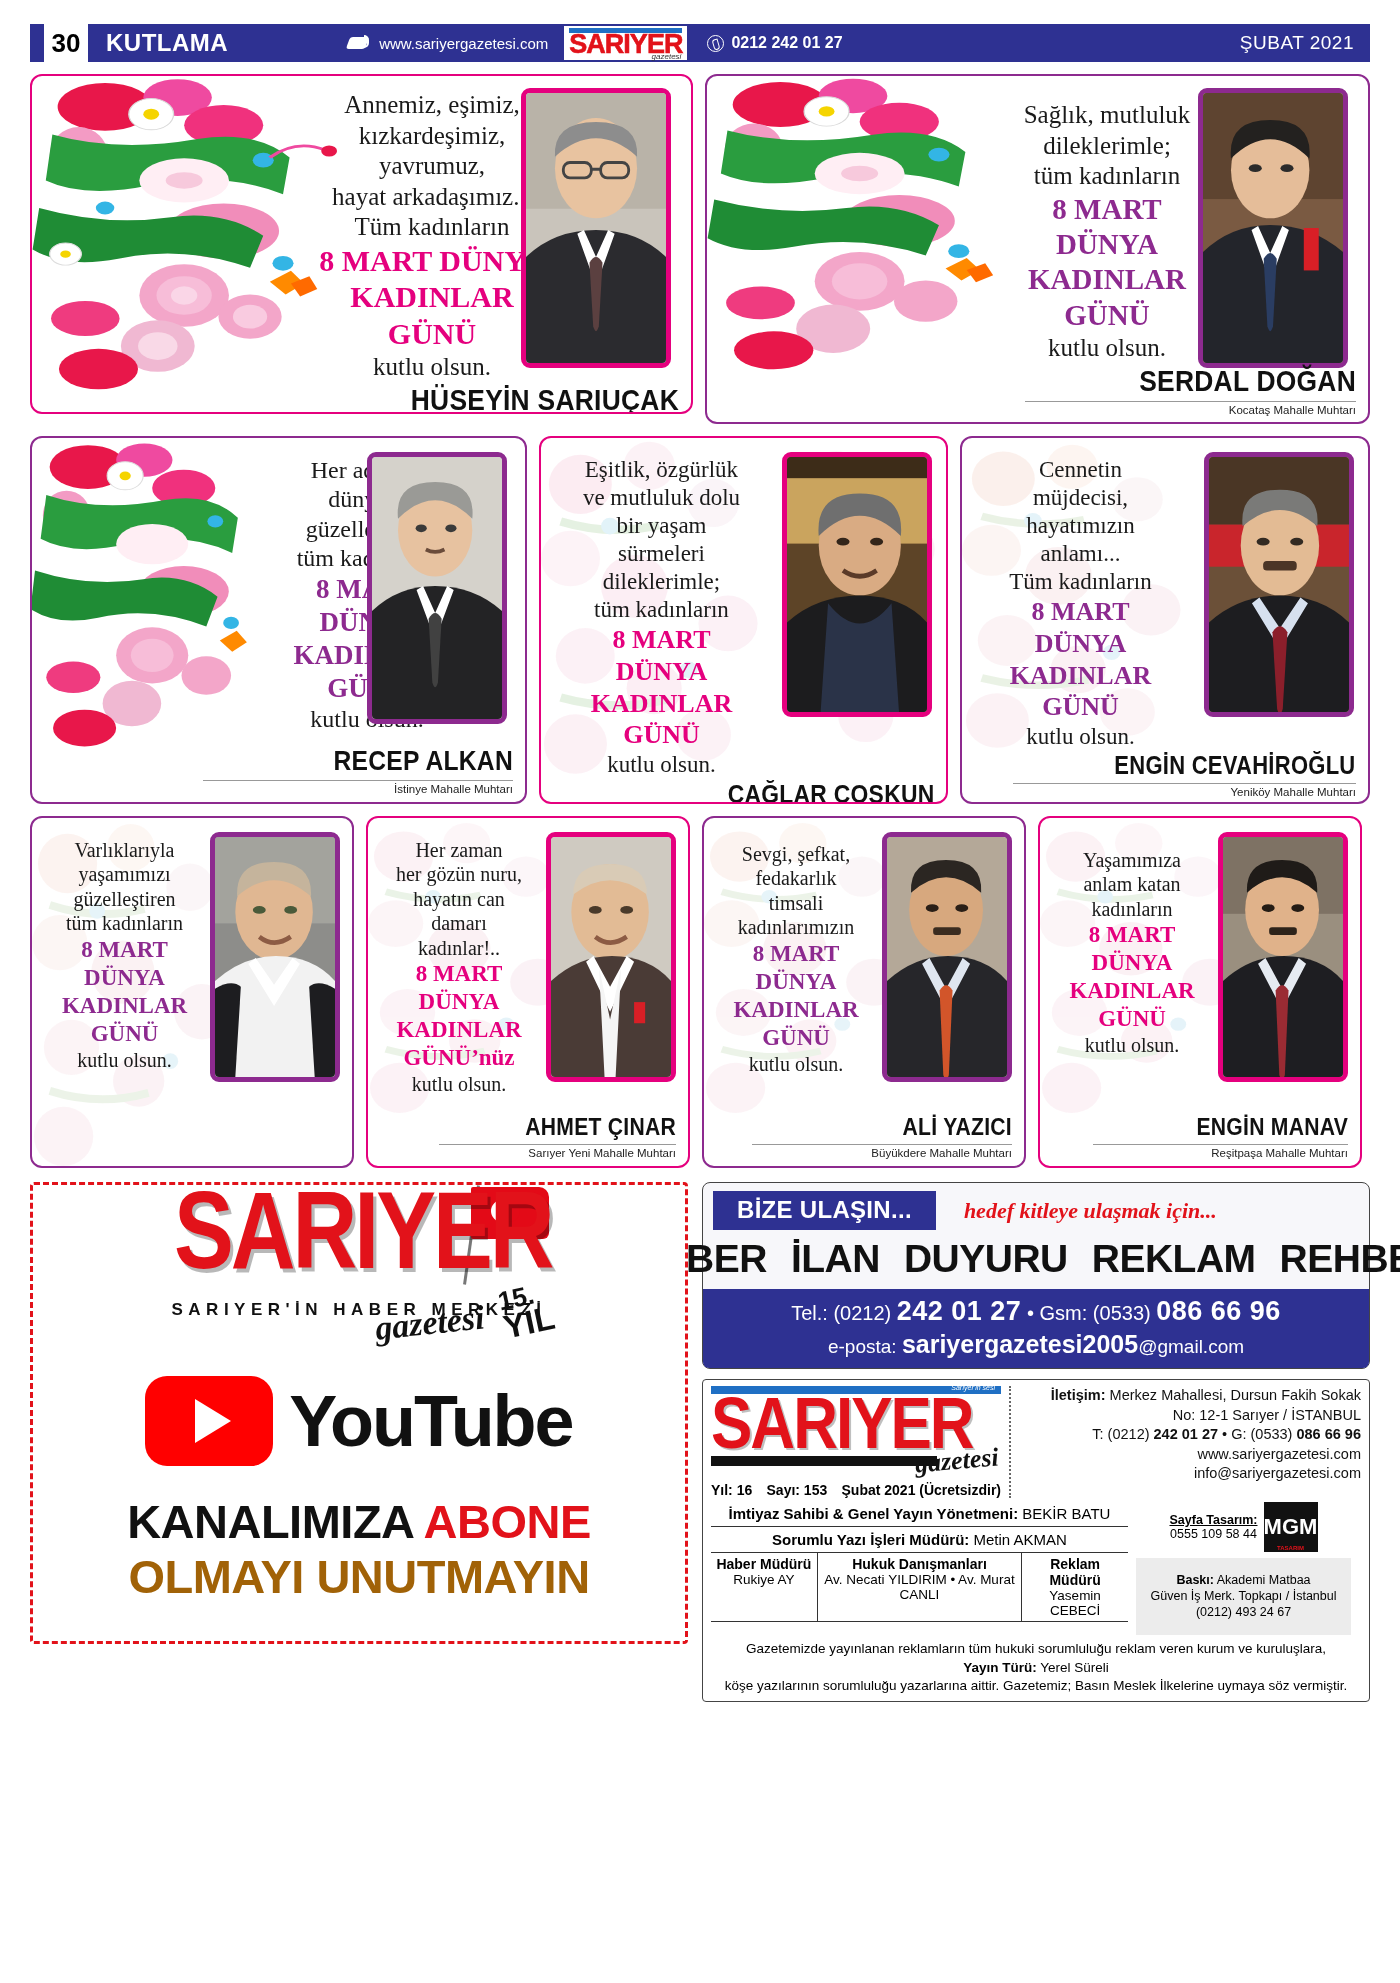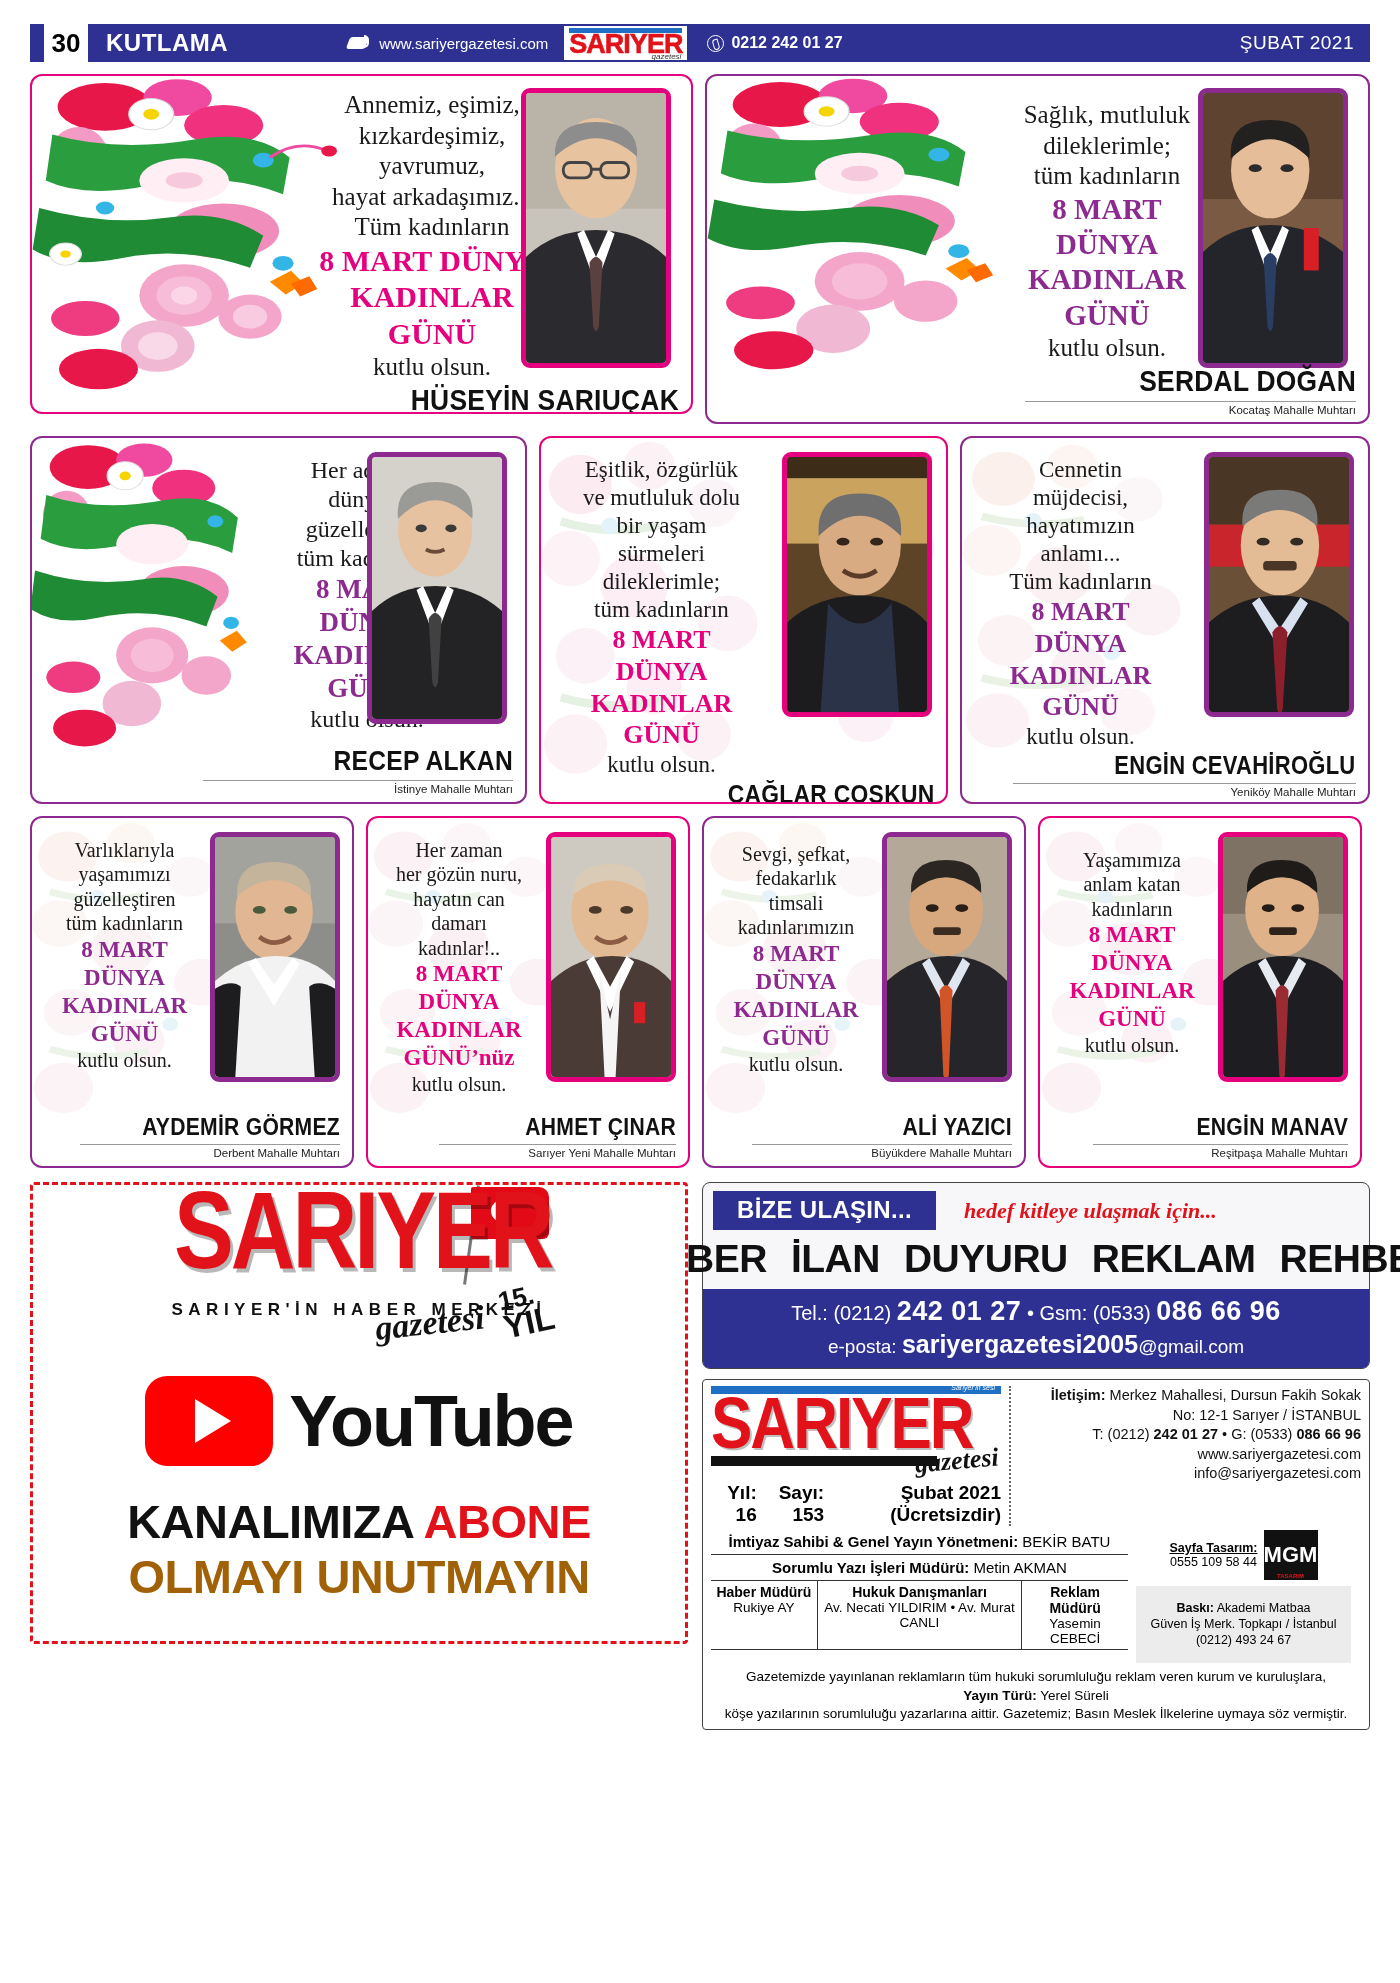--- a/index.html
+++ b/index.html
@@ -174,21 +174,21 @@
   .col-top { display: flex; }
   .col-logo { width: 300px; border-right: 2px dotted #666; padding-right: 8px; }
   .col-logo-mark { position: relative; background:#fff; }
   .col-bluebar { height: 8px; background: #1f6fc4; margin-bottom: 1px; }
   .col-bluebar-txt { position:absolute; right:6px; top:-2px; font-size:7px; font-style:italic; color:#fff; }
   .col-sariyer { font-size: 62px; font-weight: bold; color: #e2121a; letter-spacing: -2px;
                  line-height: .82; text-shadow: 2px 2px 0 rgba(0,0,0,.25); transform: scaleY(1.15); transform-origin: left top;}
   .col-blackbar { height: 10px; background: #111; width: 78%; margin-top: 10px;}
   .col-gazetesi { position:absolute; right: 2px; bottom: -10px; font-style: italic; font-weight:bold;
                   font-family:"Liberation Serif", serif; font-size: 26px; color:#111; transform: rotate(-5deg); }
-  .col-meta { display: flex; justify-content: space-between; font-size: 19px; font-weight: bold; margin-top: 16px; text-align: right; }
+  .col-meta { display: flex; justify-content: space-between; font-size: 14px; font-weight: bold; margin-top: 16px; }
   .col-addr { flex: 1; padding-left: 14px; text-align: right; font-size: 14.5px; line-height: 1.35; color: #111; }
   .col-addr b { font-weight: bold; }
   .col-mid { text-align: center; font-size: 15px; margin-top: 7px; }
   .col-mid .lbl { font-weight: bold; }
   .col-rule { border-top: 1px solid #333; margin: 4px 0; }
   .col-tbl { display: flex; border-top: 1px solid #333; border-bottom: 1px solid #333; }
   .col-cell { flex: 1; text-align: center; padding: 3px 4px; font-size: 13.5px; border-right: 1px solid #333; }
   .col-cell:last-child { border-right: none; }
   .col-cell .h { font-weight: bold; display: block; font-size: 14px;}
   .col-note { font-size: 13.5px; text-align: center; line-height: 1.32; margin-top: 5px; }
@@ -570,25 +570,20 @@
             <ellipse cx="48" cy="76" rx="7" ry="4" fill="#4a5a3a"></ellipse>
             <ellipse cx="82" cy="76" rx="7" ry="4" fill="#4a5a3a"></ellipse>
             <path d="M48 104 q16 12 34 0" stroke="#8c5b44" stroke-width="5" fill="none"></path>
             <path d="M0 250 L0 150 q30 -26 66 -26 q40 0 64 26 L130 250z" fill="#f2f2f2"></path>
             <path d="M36 132 L64 176 L92 132 L84 126 L64 154 L44 126z" fill="#ffffff"></path>
             <path d="M0 250 L0 158 q18 -10 28 -2 L22 250z" fill="#1d1d20"></path>
             <path d="M130 250 L130 158 q-18 -10 -28 -2 L108 250z" fill="#1d1d20"></path>
           </svg>
         </div>
       </div>
-      <div class="cap">
-        <div class="cap-name" style="font-size:24px">AYDEMİR GÖRMEZ</div>
-        <div class="cap-rule" style="width:88%"></div>
-        <div class="cap-role">Derbent Mahalle Muhtarı</div>
-      </div>
     </div>
 
     <div class="card" style="width:324px;height:352px">
       <div class="card-inner">
         <svg class="floral floral-bg" viewBox="0 0 324 352" preserveAspectRatio="none">
           <g opacity="0.75">
             <circle cx="36" cy="46" r="30" fill="#f4c6d6"></circle>
             <circle cx="100" cy="30" r="24" fill="#f8d8e2"></circle>
             <circle cx="28" cy="126" r="28" fill="#f5d4de"></circle>
             <circle cx="92" cy="156" r="32" fill="#f0c2d2"></circle>

